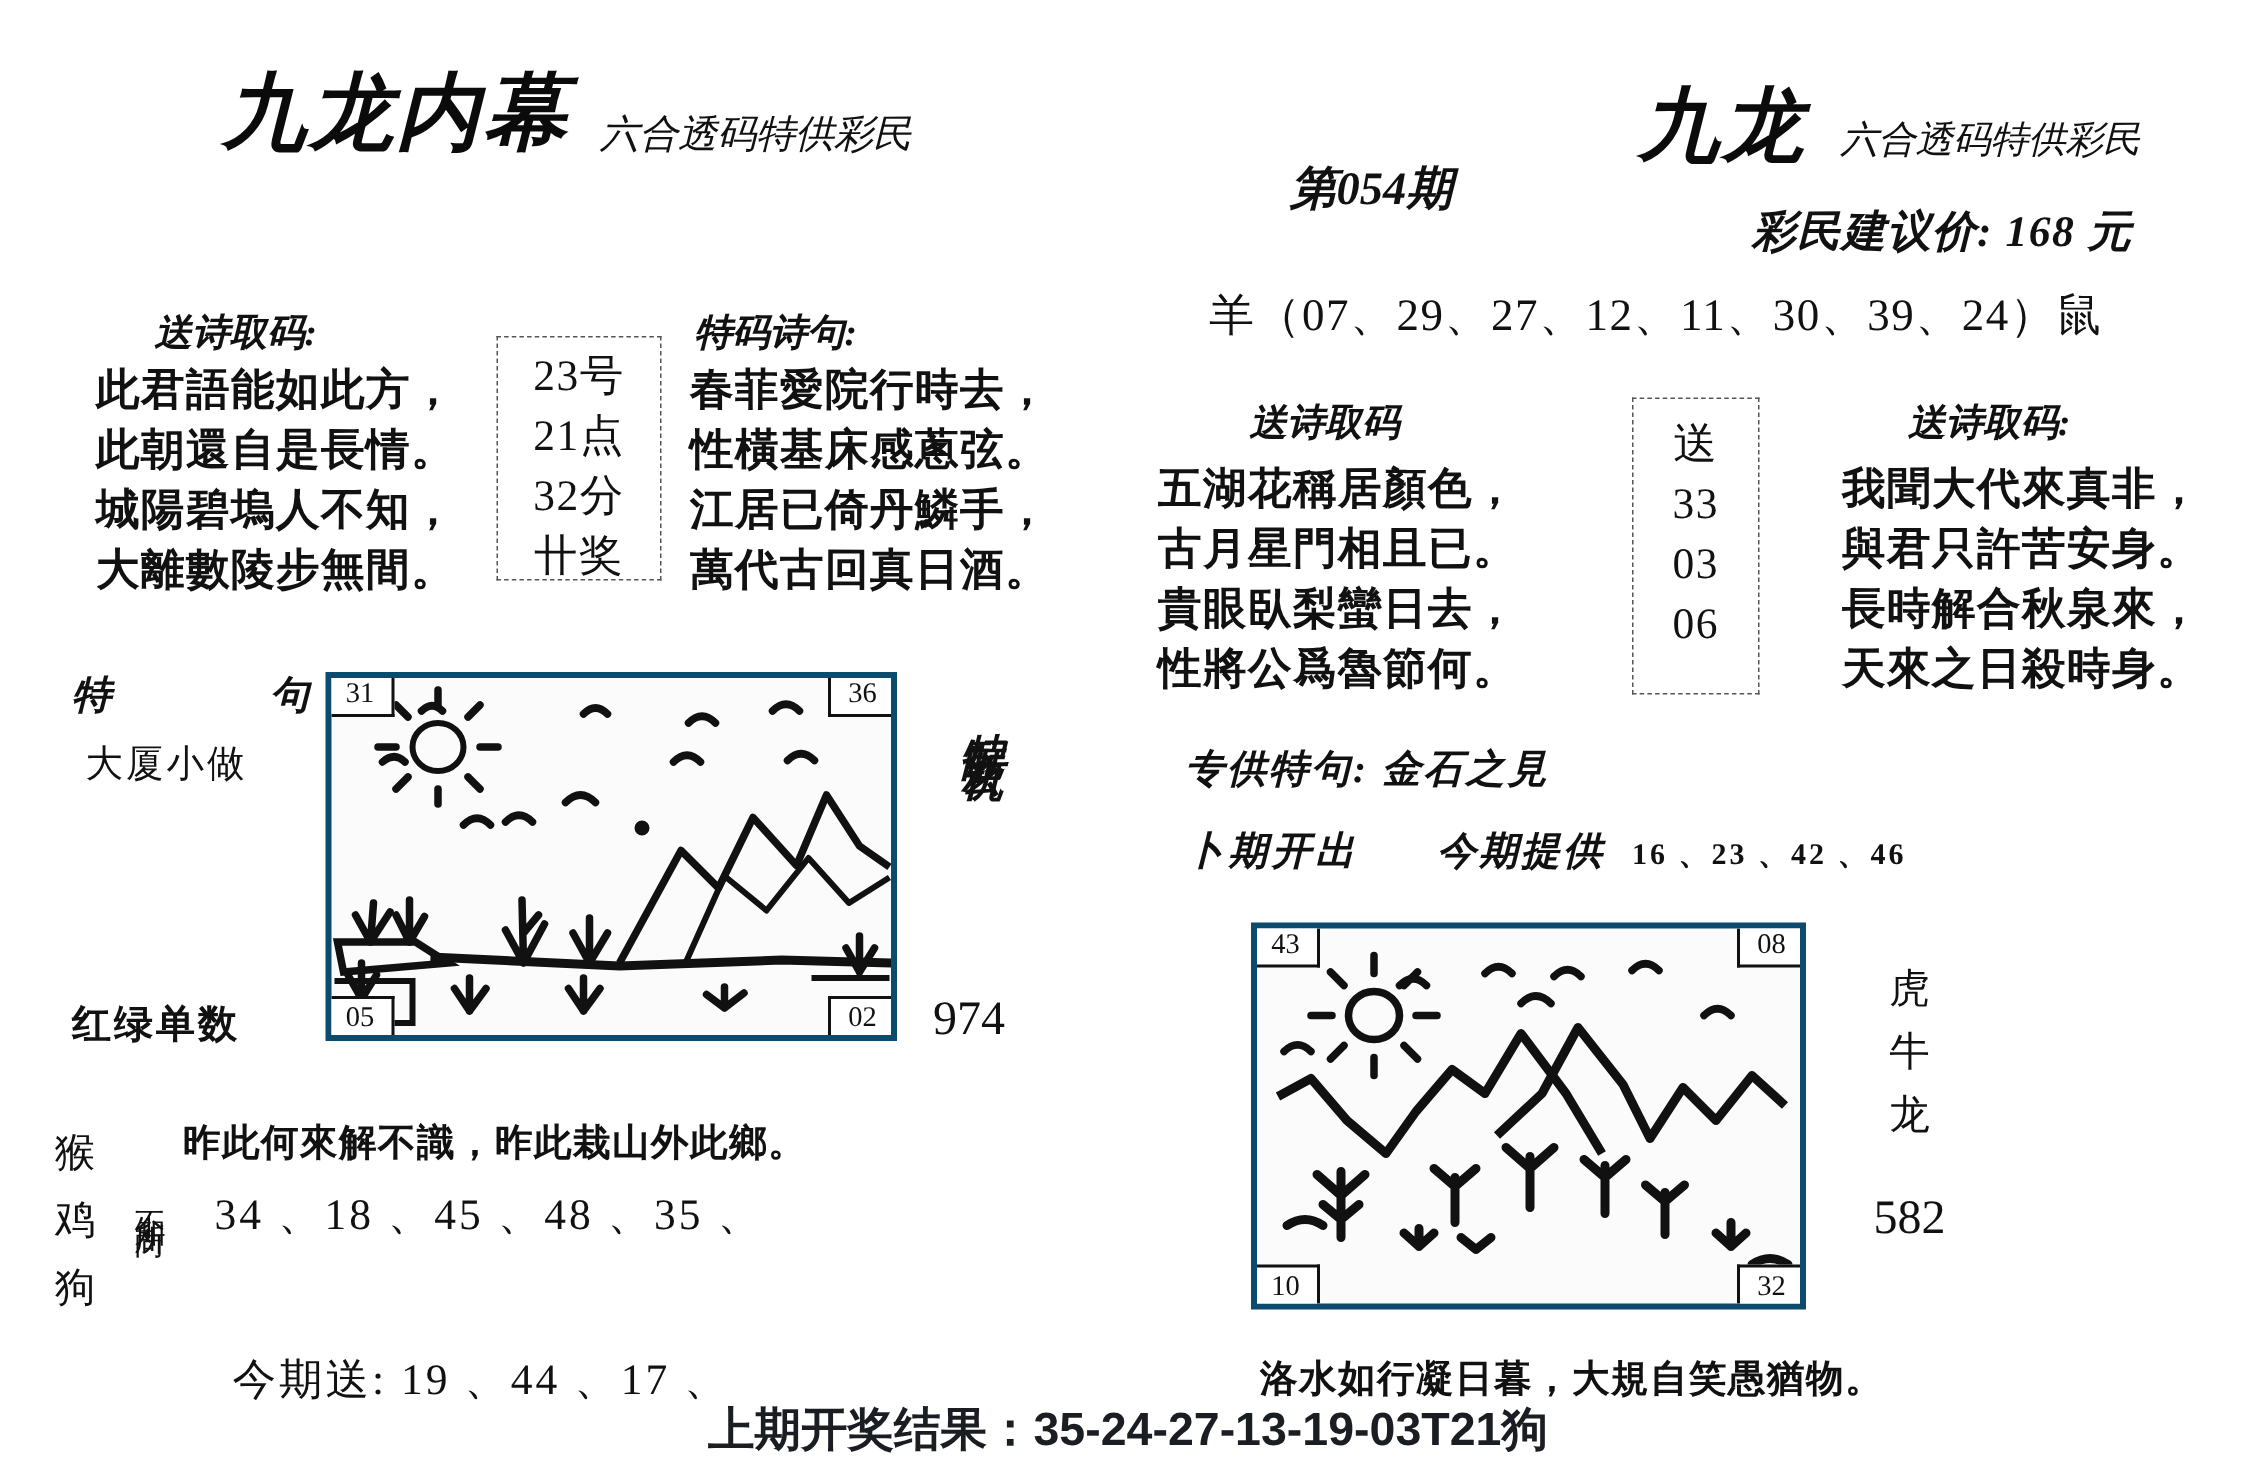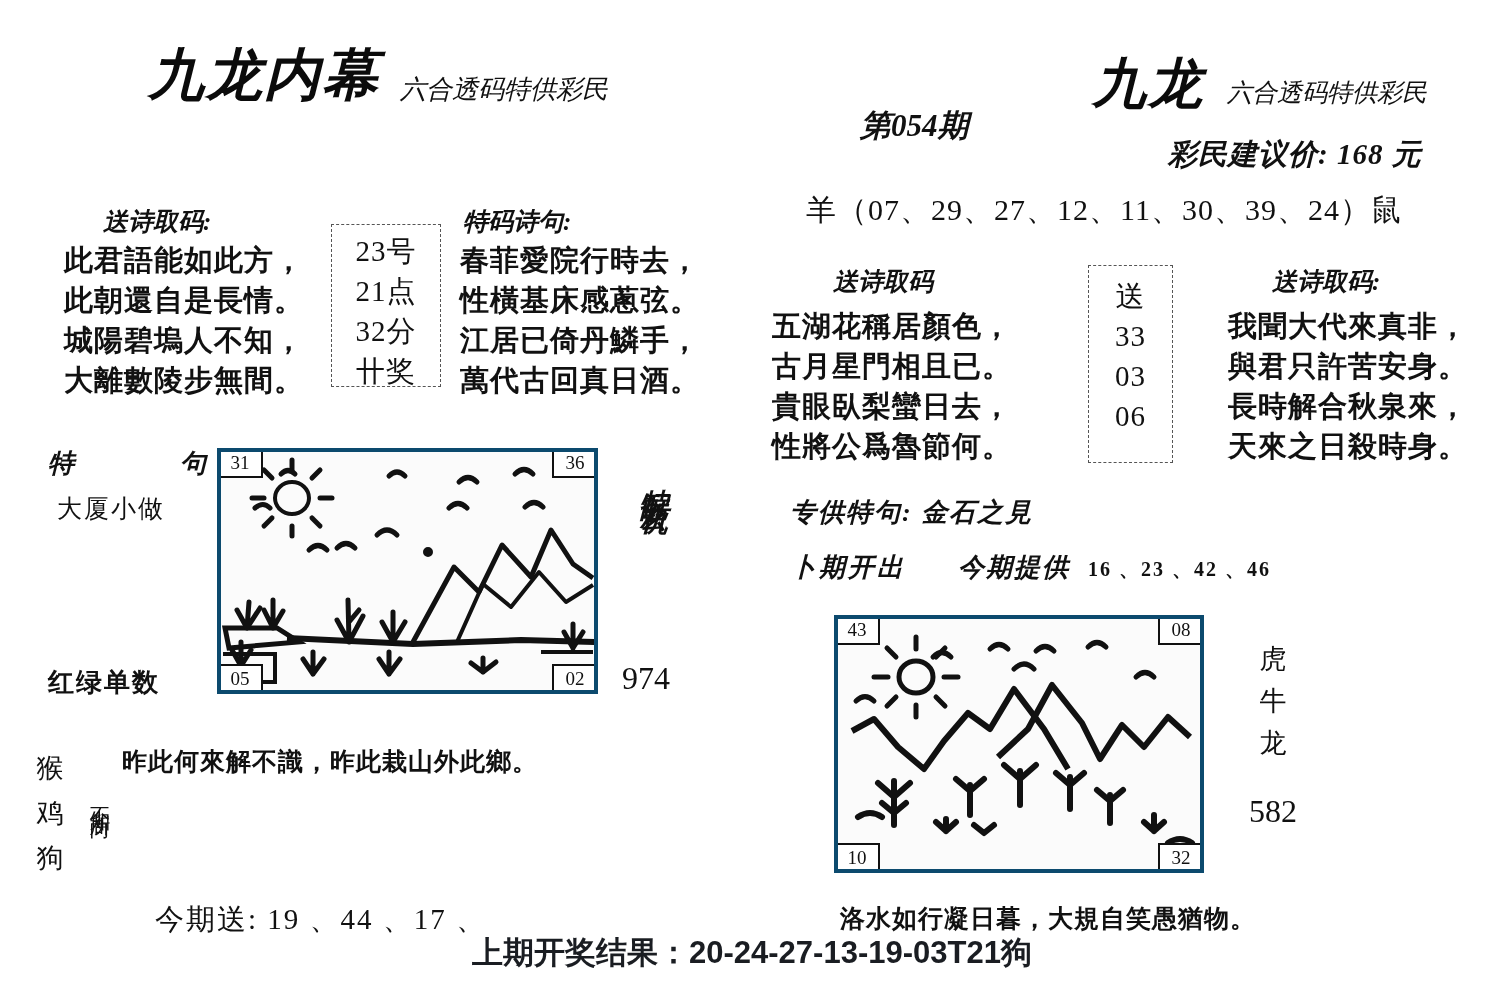--- a/index.html
+++ b/index.html
@@ -277,20 +277,21 @@
   <div class="abs stack-zodiac" style="left:30px; top:746px; width:40px;">
     <div>猴</div>
     <div>鸡</div>
     <div>狗</div>
   </div>
 
   <div class="abs vert-plain" style="left:86px; top:790px; font-size:21px;">不知所向</div>
 
   <div class="abs caption" style="left:122px; top:745px;">昨此何來解不識，昨此栽山外此鄉。</div>
 
+  <div class="abs num-list" style="left:143px; top:790px;">34 、18 、45 、48 、35 、</div>
 
   <div class="abs num-list" style="left:155px; top:900px;"><span>今期送:</span> <span>19 、44 、17 、</span></div>
 
   <div class="abs issue" style="left:820px; top:105px; font-size:31px;margin-left:40px;">第054期</div>
 
   <div class="abs brand-title" style="left:1092px; top:48px; font-size:54px;">九龙</div>
 
   <div class="abs brand-sub" style="left:1227px; top:76px; font-size:25px;">六合透码特供彩民</div>
 
   <div class="abs price" style="left:1168px; top:135px; font-size:29px;"><span>彩民建议价:</span> <span>168 元</span></div>
@@ -379,15 +380,15 @@
   <div class="abs stack-zodiac" style="left:1248px; top:638px; width:50px; line-height:42px;">
     <div>虎</div>
     <div>牛</div>
     <div>龙</div>
   </div>
 
   <div class="abs big-num" style="left:1249px; top:793px;">582</div>
 
   <div class="abs caption" style="left:840px; top:902px;">洛水如行凝日暮，大規自笑愚猶物。</div>
 
-  <div class="abs footer-line" style="left:472px; top:932px;">上期开奖结果：20-24-27-13-19-03T21狗</div>
+  <div class="abs footer-line" style="left:472px; top:932px;">上期开奖结果：35-24-27-13-19-03T21狗</div>
 
 </div>
 
 </body></html>

